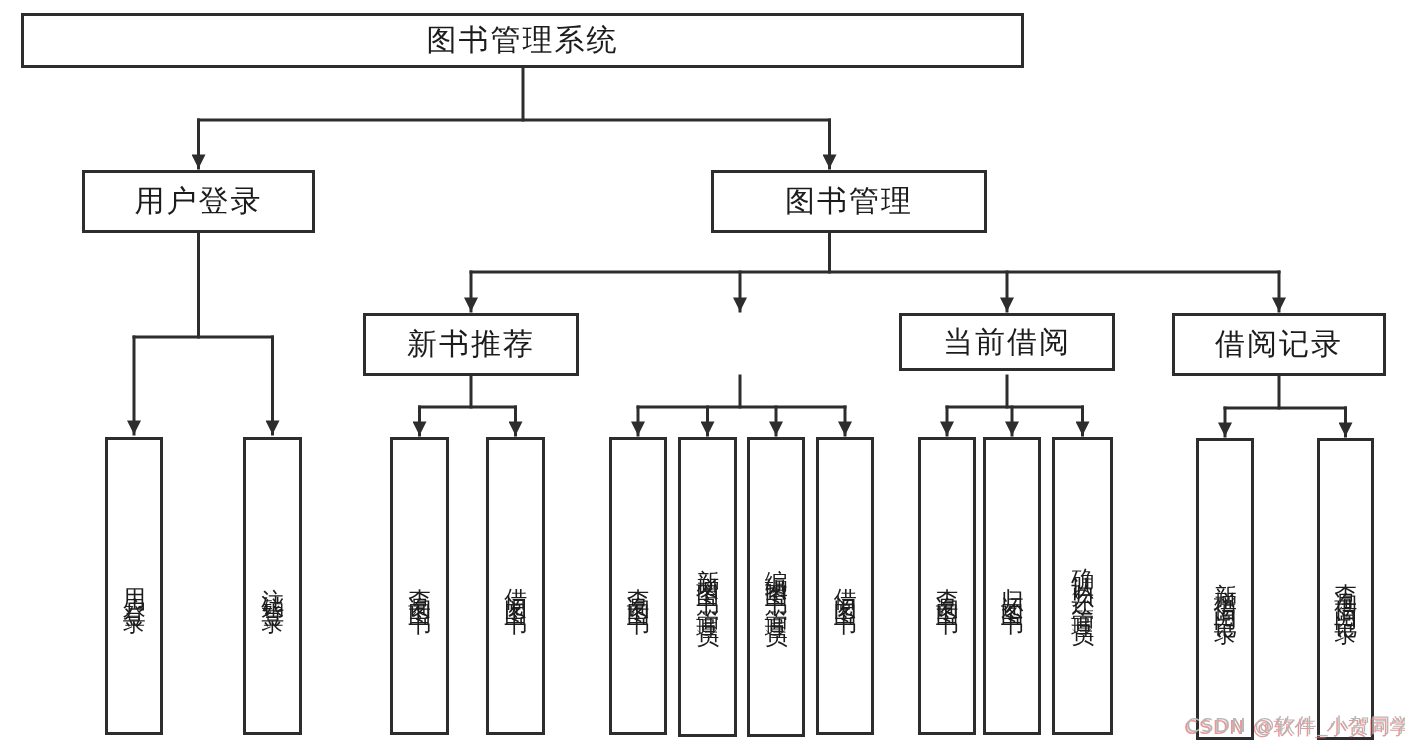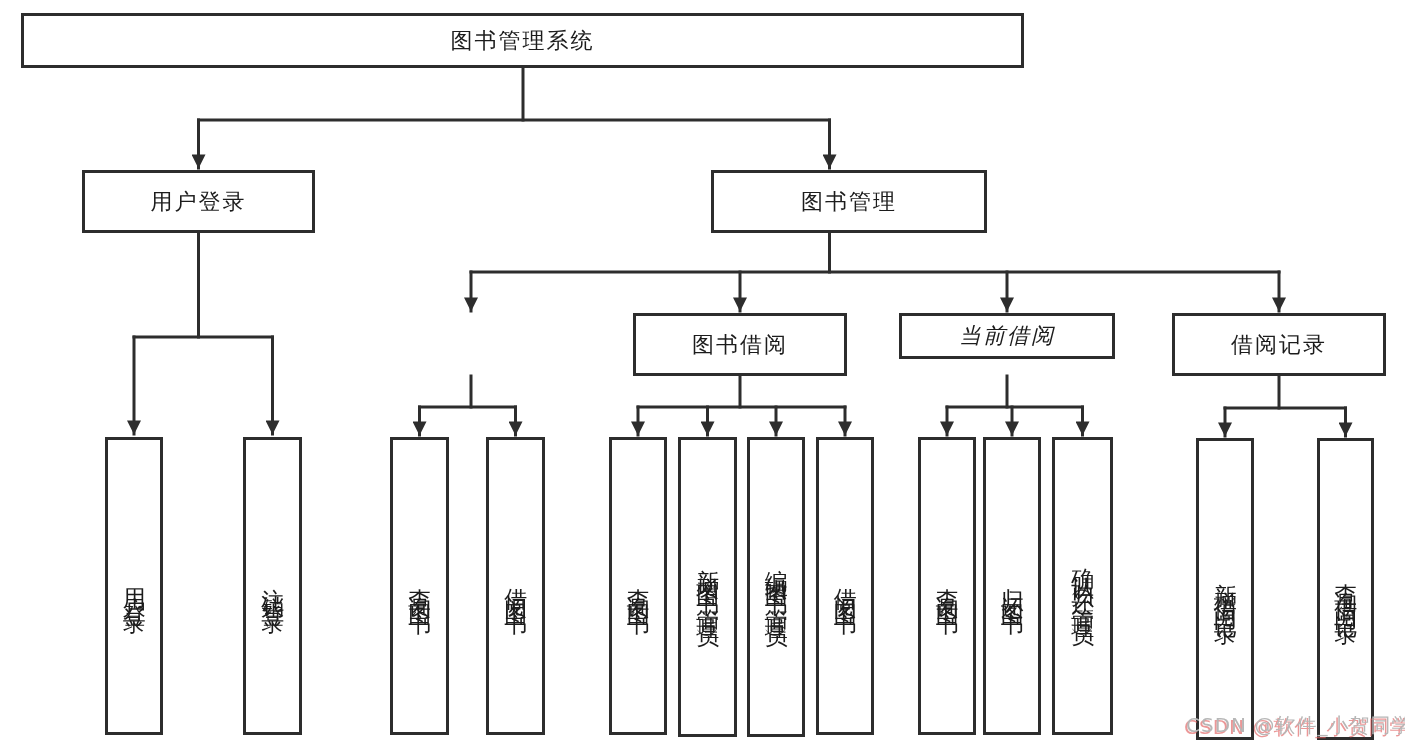--- a/index.html
+++ b/index.html
@@ -18,21 +18,21 @@
     box-sizing:border-box;
     border:3px solid #2d2d2d;
     background:#ffffff;
     color:#1c1c1c;
     display:flex;
     align-items:center;
     justify-content:center;
     z-index:2;
   }
   .hbox {
-    font-size:22px;
+    font-size:30px;
     letter-spacing:2px;
     white-space:nowrap;
   }
   .vbox {
     font-size:23px;
     writing-mode:vertical-rl;
     text-orientation:mixed;
     letter-spacing:8px;
     line-height:1.1;
     padding:6px 0;
@@ -102,22 +102,22 @@
       <path d="M1225 408 V436" marker-end="url(#arr)"></path>
       <path d="M1345.5 408 V436" marker-end="url(#arr)"></path>
     </g>
   </svg>
 
   <div class="box hbox" style="left:21px; top:13px; width:1003px; height:55px;">图书管理系统</div>
 
   <div class="box hbox" style="left:82px; top:170px; width:233px; height:63px;">用户登录</div>
   <div class="box hbox" style="left:711px; top:170px; width:276px; height:63px;">图书管理</div>
 
-  <div class="box hbox" style="left:633px; top:313px; width:214px; height:63px;">图书借阅</div>
-  <div class="box hbox" style="left:899px; top:313px; width:216px; height:46px;font-style:italic;">当前借阅</div>
+  <div class="box hbox" style="left:363px; top:313px; width:216px; height:63px;">新书推荐</div>
+  <div class="box hbox" style="left:899px; top:313px; width:216px; height:58px;">当前借阅</div>
   <div class="box hbox" style="left:1172px; top:313px; width:214px; height:63px;">借阅记录</div>
 
   <div class="box vbox" style="left:105px; top:437px; width:58px; height:298px;">用户登录</div>
   <div class="box vbox" style="left:243px; top:437px; width:59px; height:298px;">注销登录</div>
 
   <div class="box vbox" style="left:390px; top:437px; width:59px; height:298px;">查询图书</div>
   <div class="box vbox" style="left:486px; top:437px; width:59px; height:298px;">借阅图书</div>
 
   <div class="box vbox" style="left:609px; top:437px; width:58px; height:298px;">查询图书</div>
   <div class="box vbox" style="left:678px; top:437px; width:59px; height:300px;">新增图书（管理员）</div>

